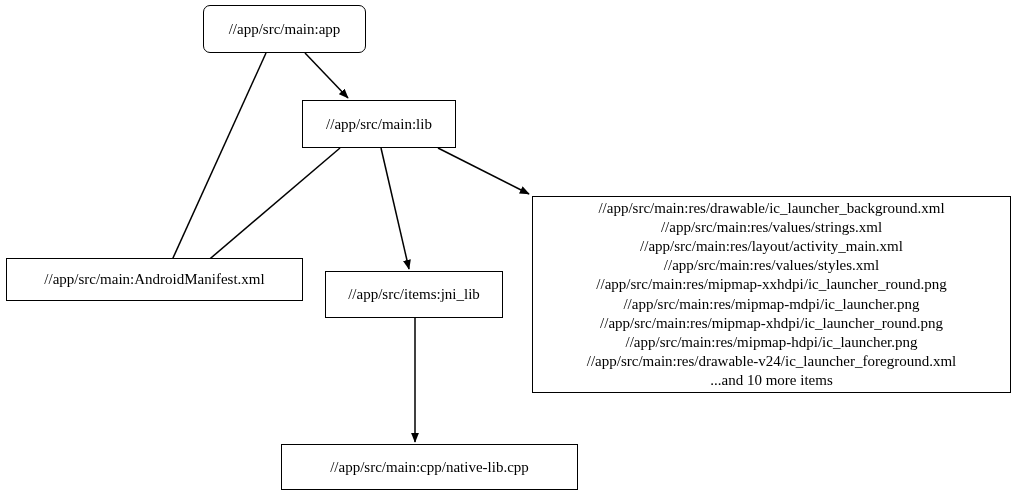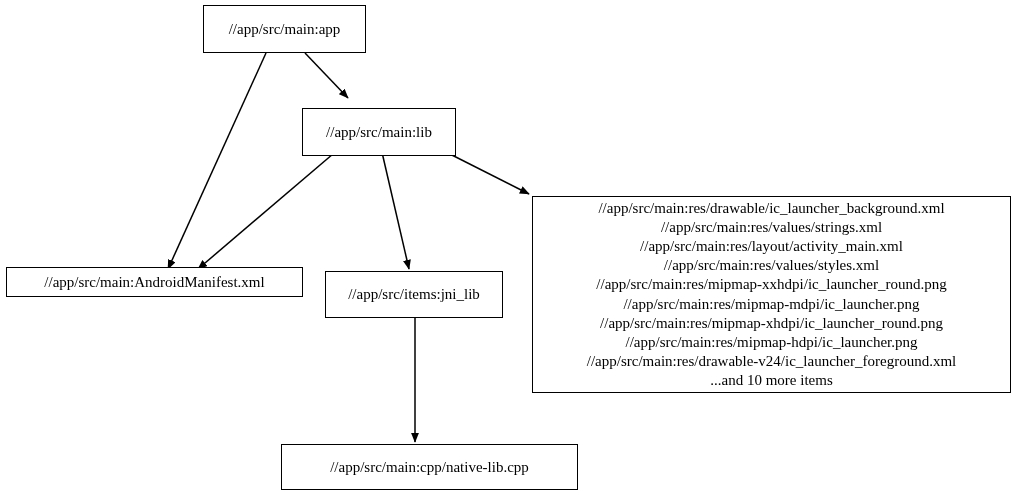--- a/index.html
+++ b/index.html
@@ -73,29 +73,29 @@
       <path d="M 340,148 L 198,269" marker-end="url(#arrowhead)"></path>
 
       <path d="M 381,148 L 409,269" marker-end="url(#arrowhead)"></path>
 
       <path d="M 438,148 L 529,194" marker-end="url(#arrowhead)"></path>
 
       <path d="M 415,318 L 415,442" marker-end="url(#arrowhead)"></path>
     </g>
   </svg>
 
-  <div class="node" style="left: 203px; top: 5px; width: 163px; height: 48px;">
+  <div class="node" style="left: 203px; top: 5px; width: 163px; height: 48px; border-radius: 7px;">
     <span class="node-label">//app/src/main:app</span>
   </div>
 
-  <div class="node" style="left: 302px; top: 100px; width: 154px; height: 48px; margin-top: 8px;">
+  <div class="node" style="left: 302px; top: 100px; width: 154px; height: 48px;">
     <span class="node-label">//app/src/main:lib</span>
   </div>
 
-  <div class="node" style="left: 6px; top: 267px; width: 297px; height: 30px;">
+  <div class="node" style="left: 6px; top: 258px; width: 297px; height: 43px;">
     <span class="node-label">//app/src/main:AndroidManifest.xml</span>
   </div>
 
   <div class="node" style="left: 325px; top: 271px; width: 178px; height: 47px;">
     <span class="node-label">//app/src/items:jni_lib</span>
   </div>
 
   <div class="node node-multiline" style="left: 532px; top: 196px; width: 479px; height: 197px;">
     <span class="node-label">//app/src/main:res/drawable/ic_launcher_background.xml
 //app/src/main:res/values/strings.xml

